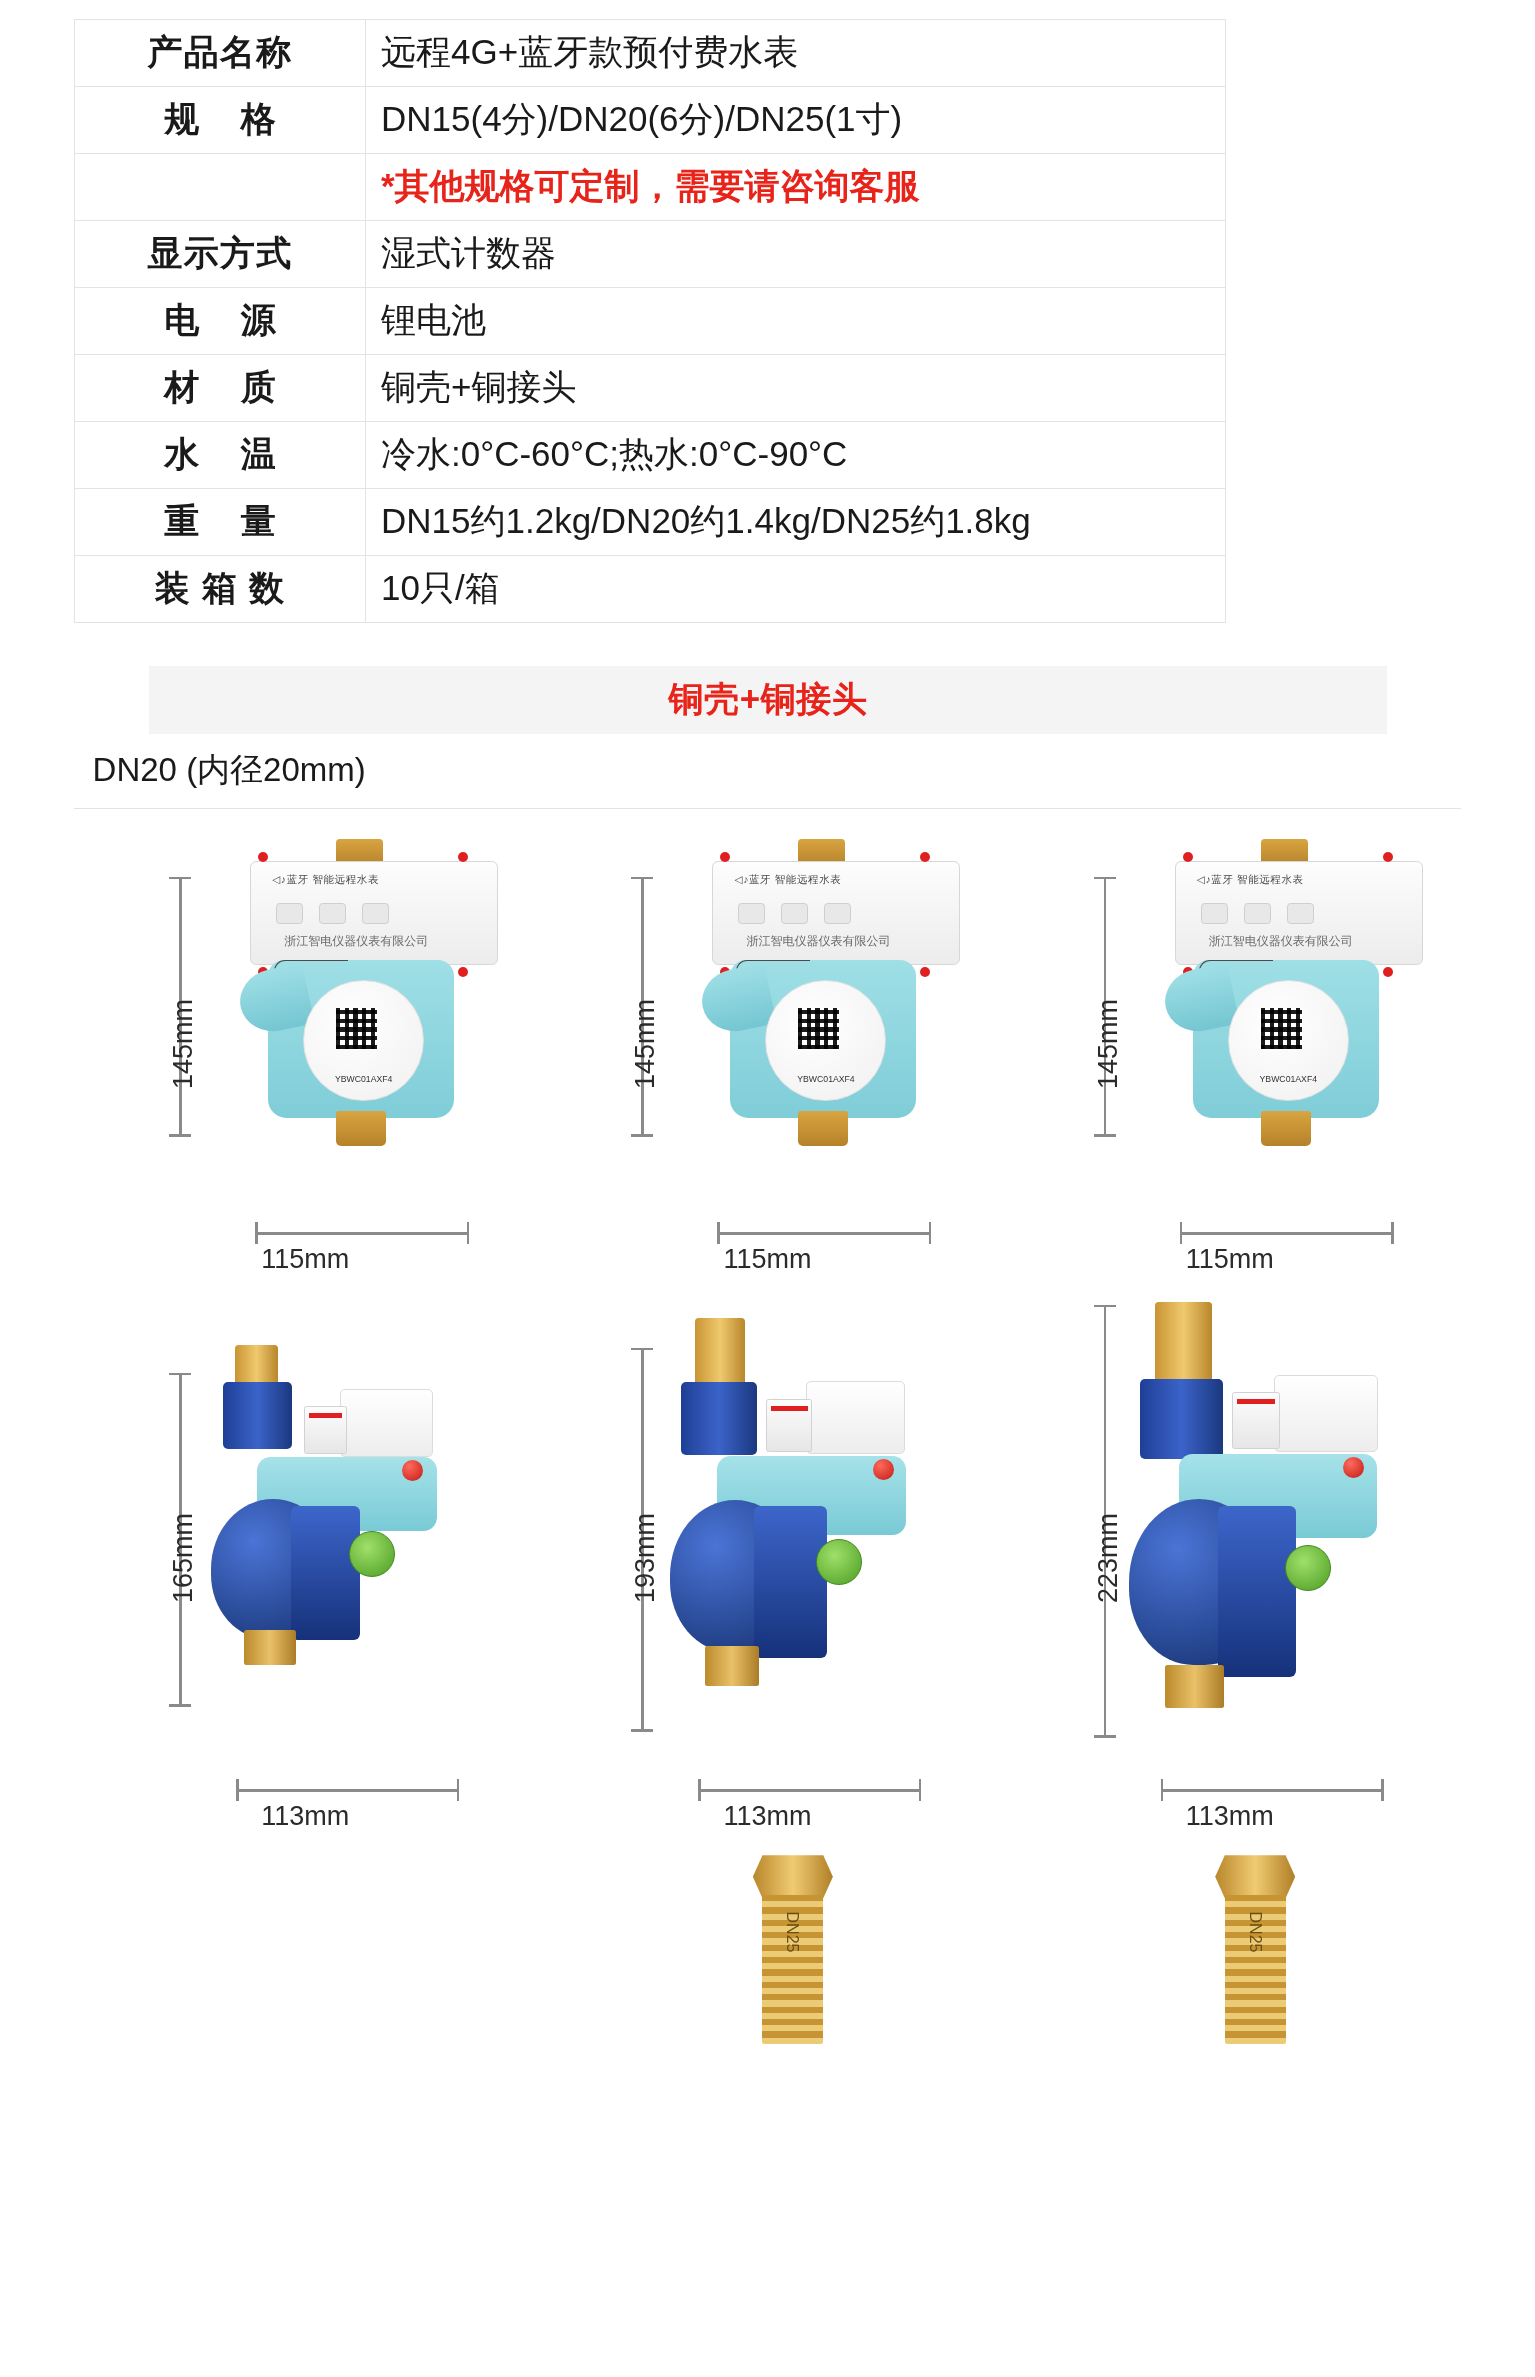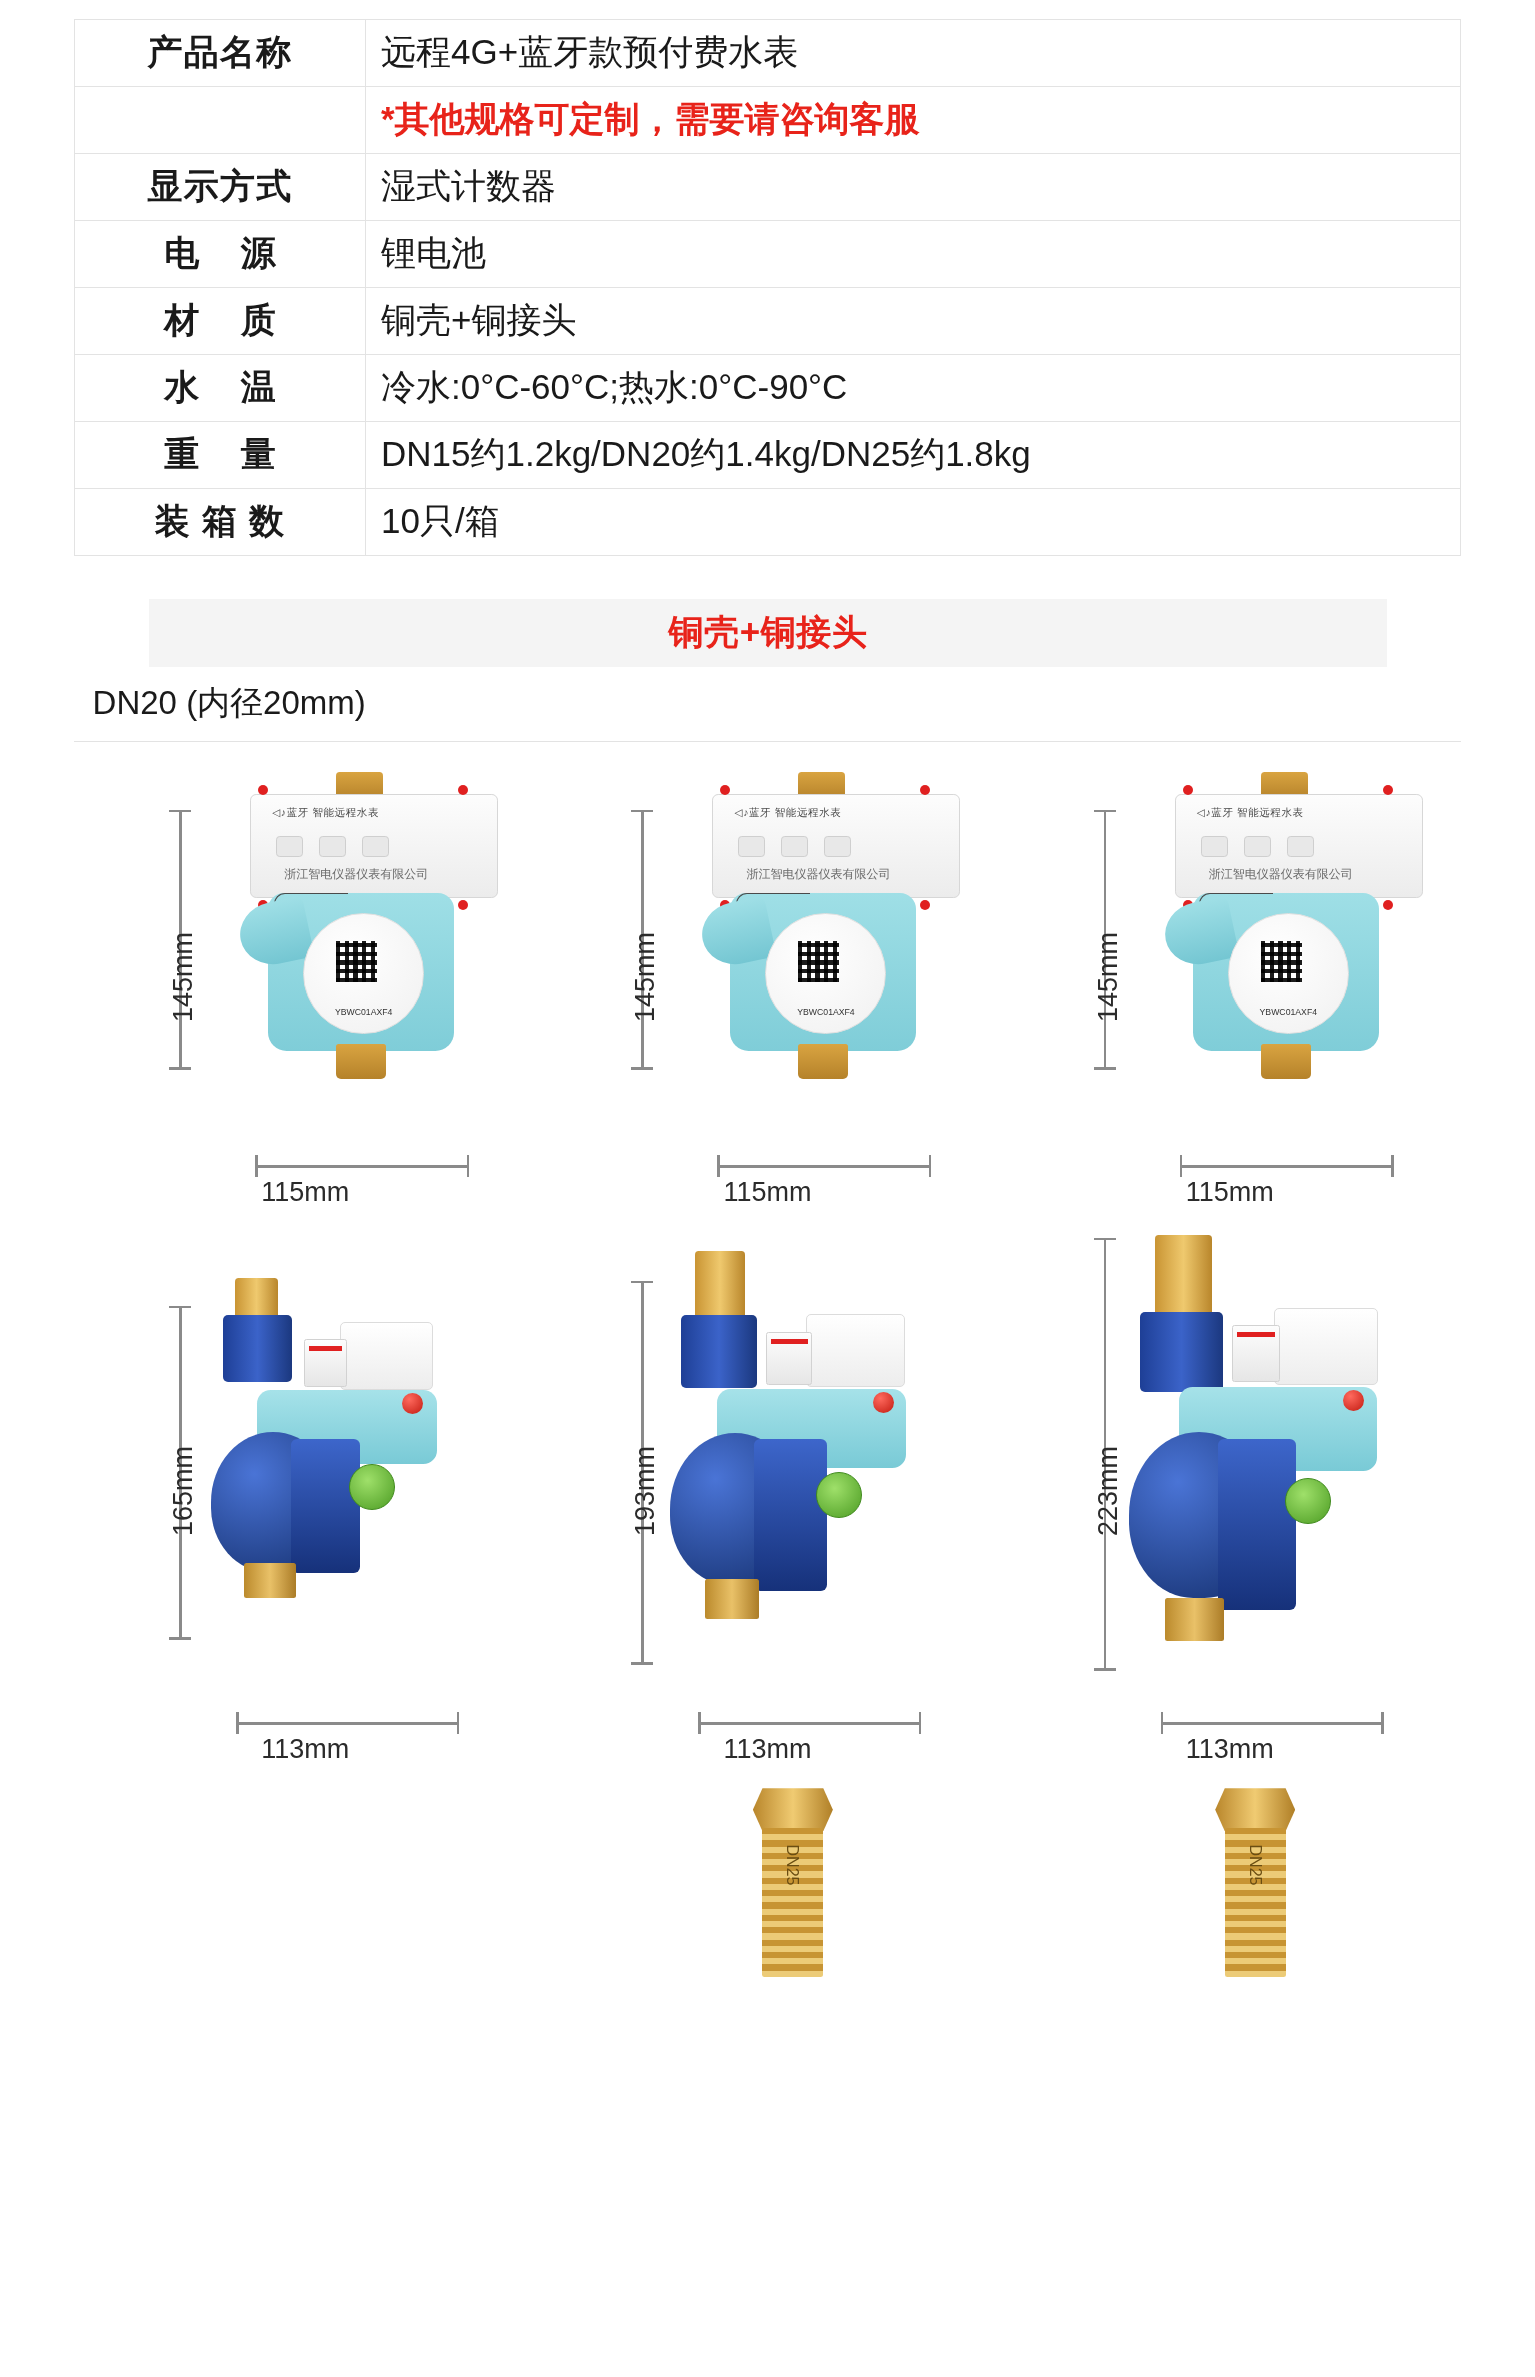--- a/index.html
+++ b/index.html
@@ -13,21 +13,21 @@
     min-height: 2377px;
     position: relative;
   }
 
   
   .spec-wrap {
     margin: 18.6px 74px 0 74px;
     width: 1387px;
   }
   table.spec {
-    width: 1387px;
+    width: 1152px;
     border-collapse: collapse;
     table-layout: fixed;
   }
   table.spec tr { height: 67px; }
   table.spec td {
     border: 1.2px solid #e3e3e3;
     padding: 0 15px;
     font-size: 35px;
     color: #1a1a1a;
     vertical-align: middle;
@@ -363,20 +363,24 @@
 </style>
 </head>
 <body>
 
 <div class="spec-wrap">
   <table class="spec">
     <tbody>
       <tr>
         <td class="label">产品名称</td>
         <td class="value">远程4G+蓝牙款预付费水表</td>
+      </tr>
+      <tr>
+        <td class="label spaced">规    格</td>
+        <td class="value">DN15(4分)/DN20(6分)/DN25(1寸)</td>
       </tr>
       <tr class="note-row">
         <td class="label"></td>
         <td class="value note">*其他规格可定制，需要请咨询客服</td>
       </tr>
       <tr>
         <td class="label">显示方式</td>
         <td class="value">湿式计数器</td>
       </tr>
       <tr>

